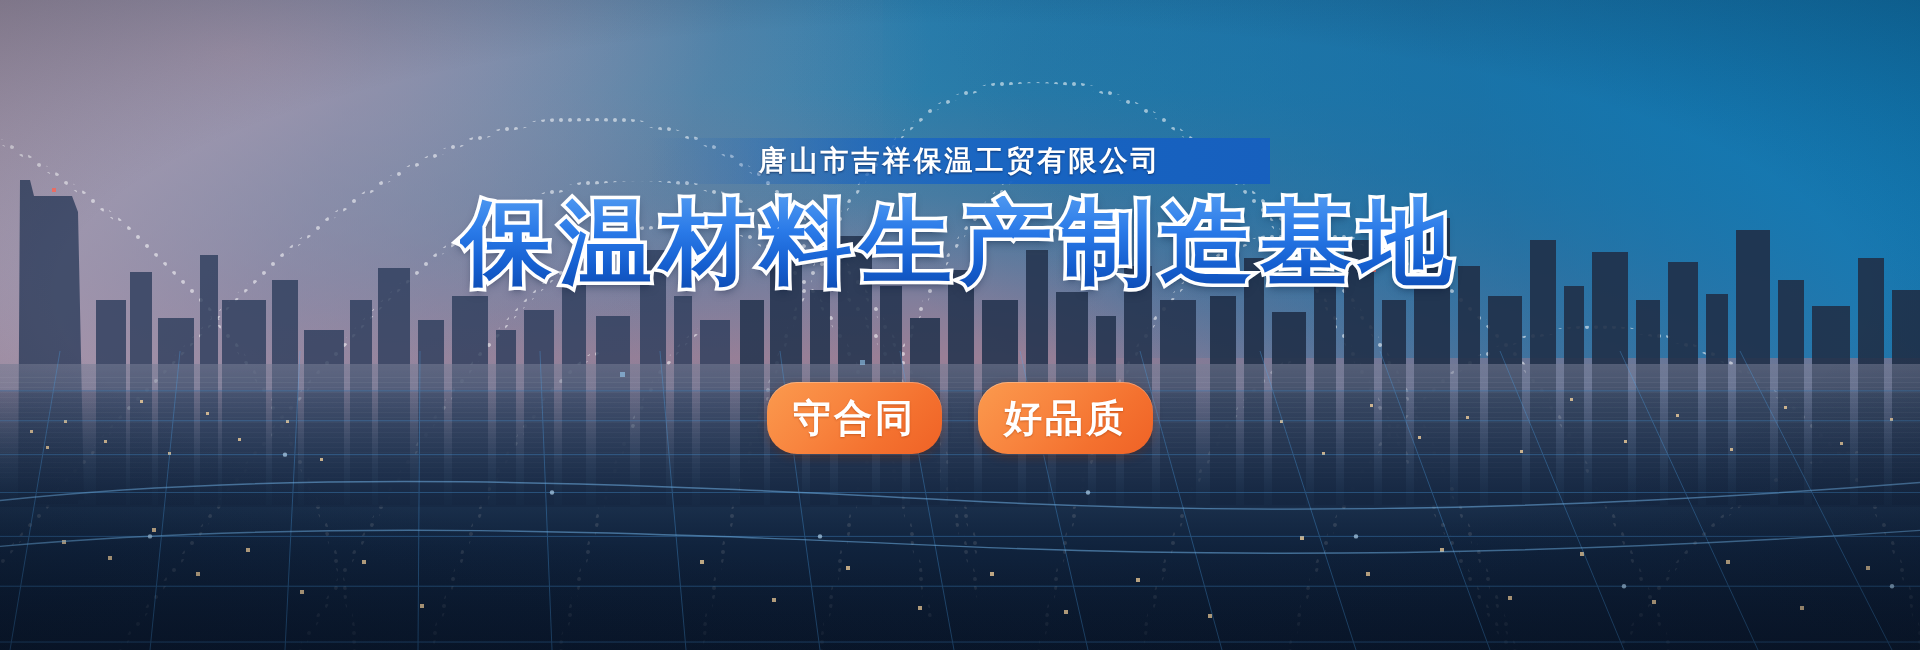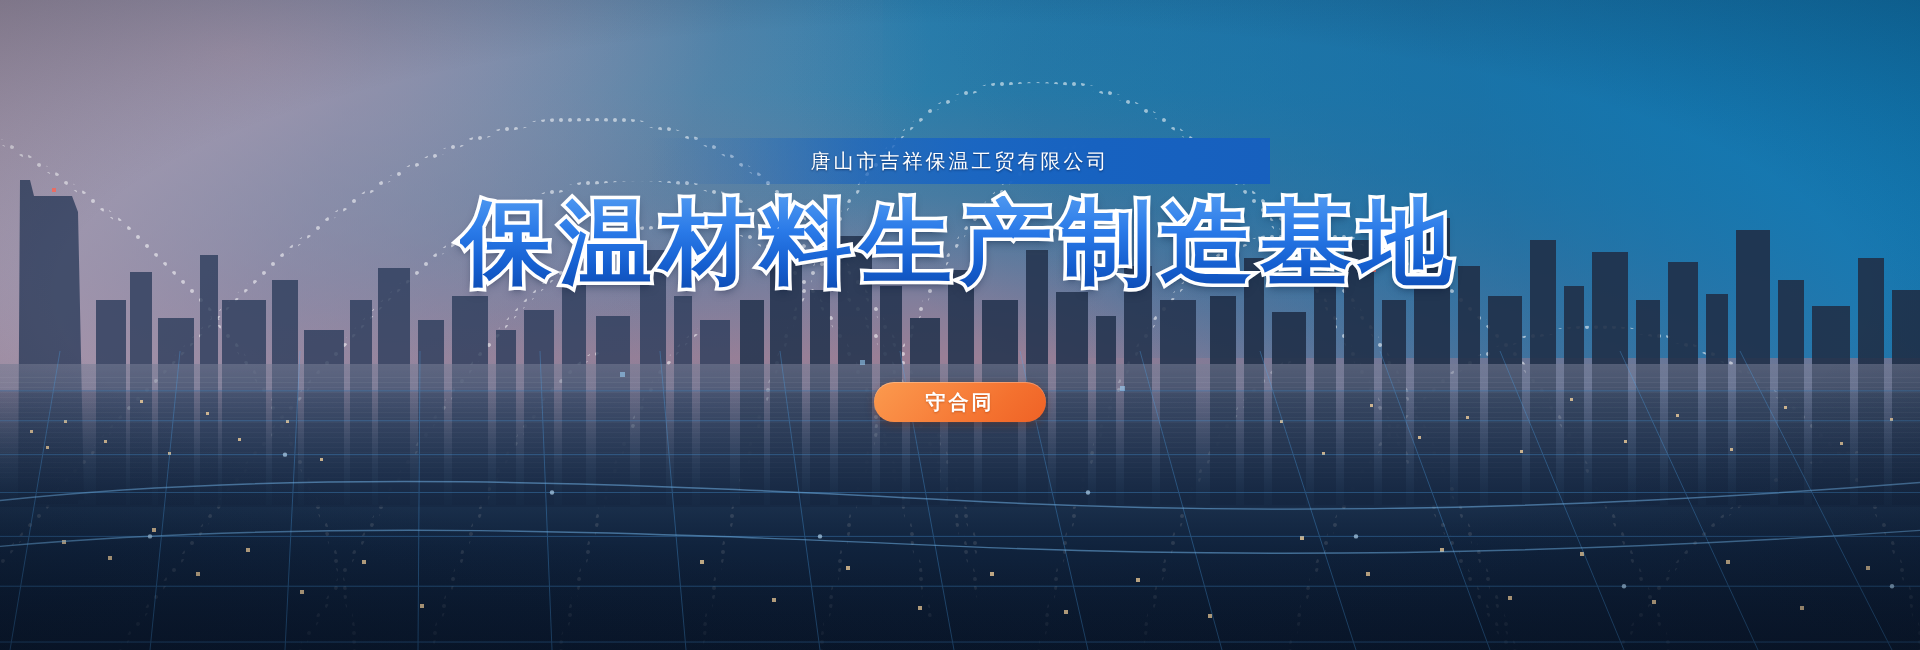--- a/index.html
+++ b/index.html
@@ -92,22 +92,22 @@
     background:linear-gradient(90deg,
       rgba(30,98,186,0.00) 0%,
       rgba(30,98,186,0.22) 14%,
       rgba(28,100,190,0.70) 34%,
       rgba(25,101,195,0.94) 52%,
       rgba(23,98,192,1.00) 72%,
       rgba(23,96,190,1.00) 100%);
   }
   .company-band .cname {
     color:#ffffff;
-    font-size:20px;
-    font-weight:normal;
+    font-size:28px;
+    font-weight:bold;
     letter-spacing:3px;
     text-shadow:0 1px 2px rgba(0,20,60,.55);
     white-space:nowrap;
   }
 
   
   .headline {
     position:absolute; left:50%; transform:translateX(-50%);
     top:196px;
     white-space:nowrap;
@@ -141,30 +141,30 @@
       0 2px 3px rgba(8,24,52,.40);
   }
 
   
   .pills {
     position:absolute; left:50%; transform:translateX(-50%);
     top:382px;
     display:flex; gap:36px; align-items:center;
   }
   .pill {
-    min-width:172px; height:40px;
+    min-width:172px; height:72px;
     padding:16px 26px;
     border-radius:30px;
     display:flex; align-items:center; justify-content:center;
     background:linear-gradient(135deg,#fb9a4e 0%, #f8853f 38%, #f4712f 70%, #ef6226 100%);
     box-shadow:
       0 3px 10px rgba(120,40,0,0.35),
       inset 0 1px 0 rgba(255,255,255,0.28);
     color:#ffffff;
-    font-size:20px;
+    font-size:38px;
     font-weight:bold;
     letter-spacing:3px;
     white-space:nowrap;
     text-shadow:0 1px 2px rgba(150,55,10,.45);
   }
 </style>
 </head>
 <body>
 
 <div class="banner">
@@ -391,16 +391,19 @@
       <span class="cname">唐山市吉祥保温工贸有限公司</span>
     </div>
 
     <div class="headline-outline">保温材料生产制造基地</div>
     <div class="headline">保温材料生产制造基地</div>
 
     <div class="pills">
       <div class="pill">
         <span>守合同</span>
       </div>
+      <div class="pill">
+        <span>好品质</span>
+      </div>
     </div>
 
   </div>
 </div>
 
 </body></html>

